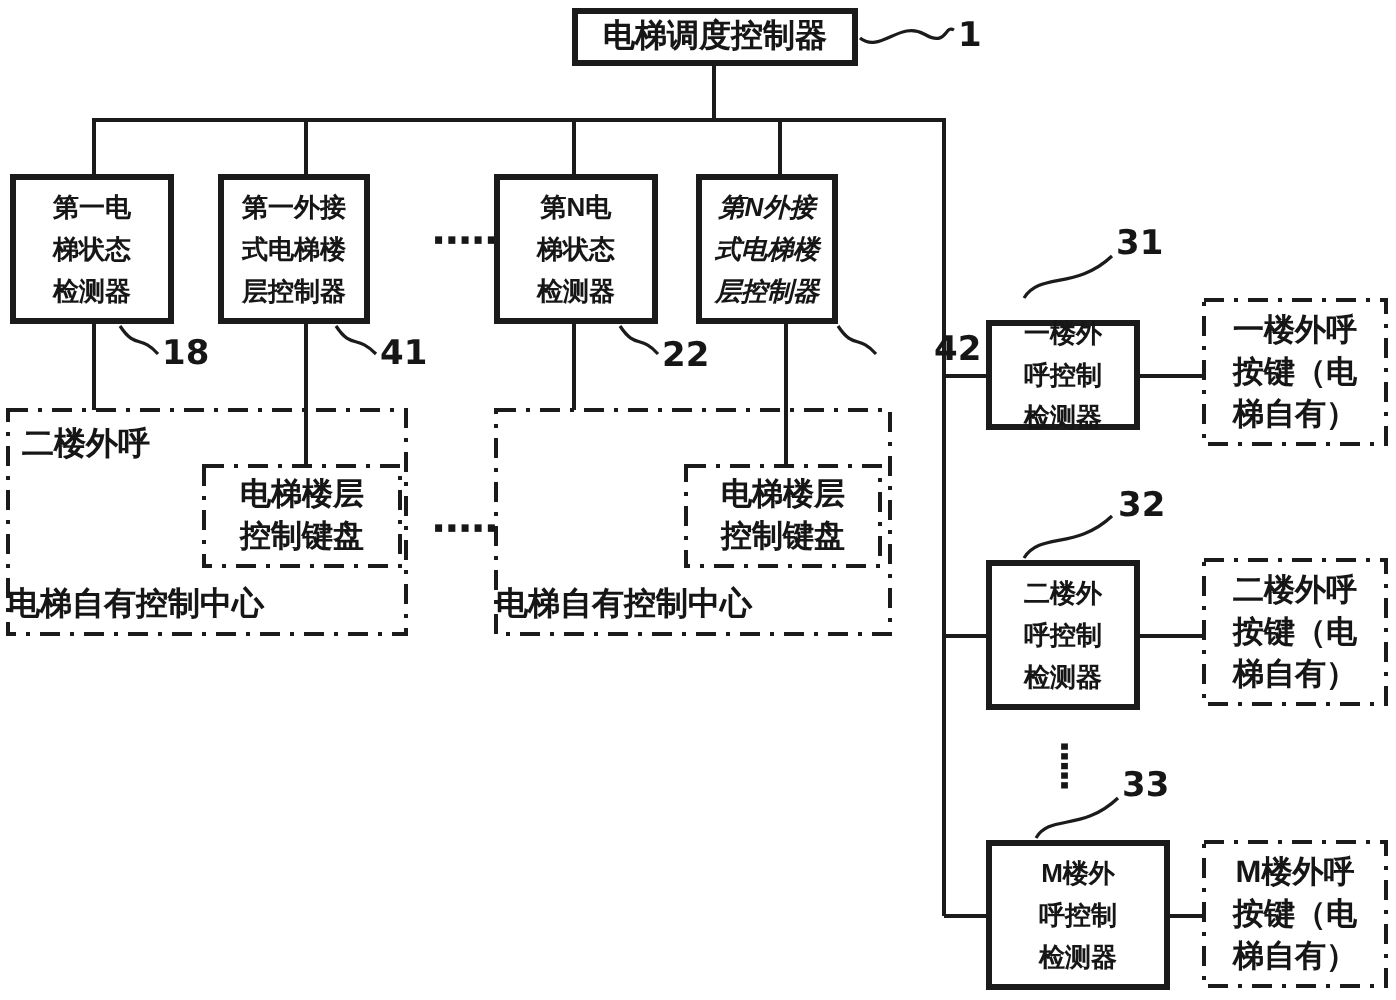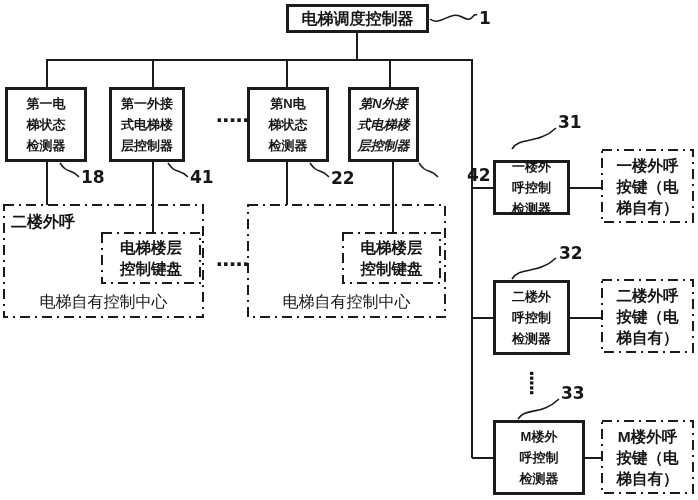--- a/index.html
+++ b/index.html
@@ -43,22 +43,21 @@
     font-weight:600;
   }
   .dashtext .ln{font-size:15.5px;line-height:21px;white-space:nowrap;}
 
   .cartitle{
     position:absolute;
     font-size:16px;font-weight:600;white-space:nowrap;
   }
   .carfooter{
     position:absolute;
-    text-align:center;
-    font-size:16px;font-weight:400;white-space:nowrap;
+    font-size:16px;font-weight:700;white-space:nowrap;
   }
   .ref{
     position:absolute;
     font-size:17px;font-weight:700;
     font-family:"DejaVu Sans", sans-serif;
   }
   .dots-h{
     position:absolute;
     width:40px;text-align:center;
     font-size:20px;font-weight:700;

